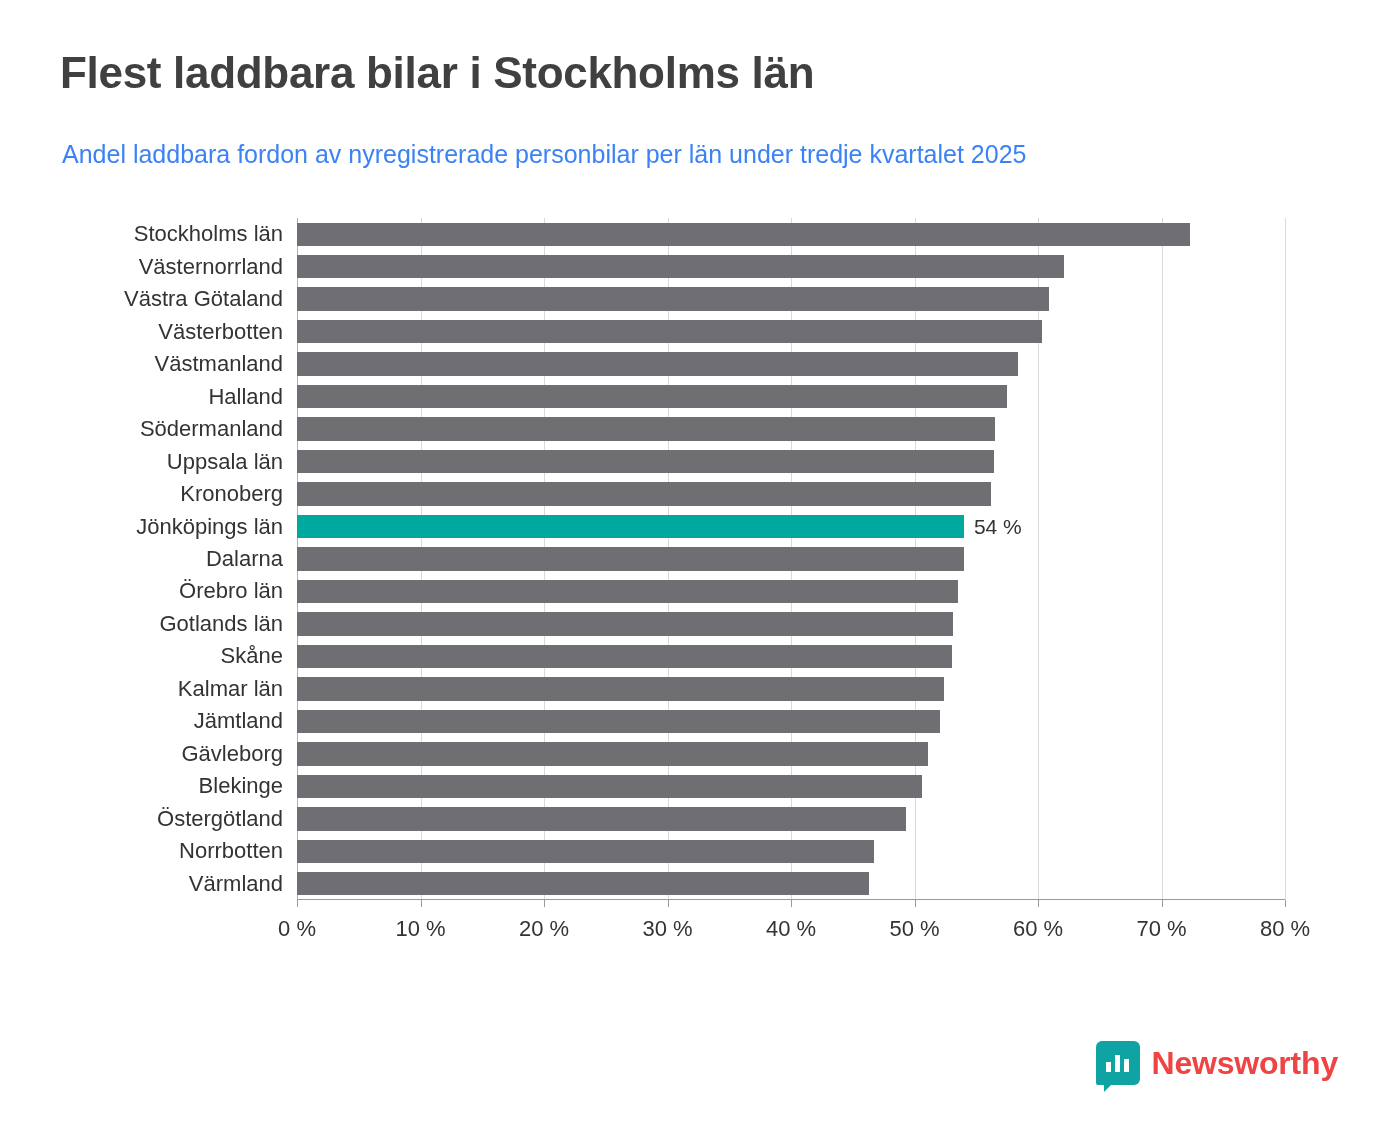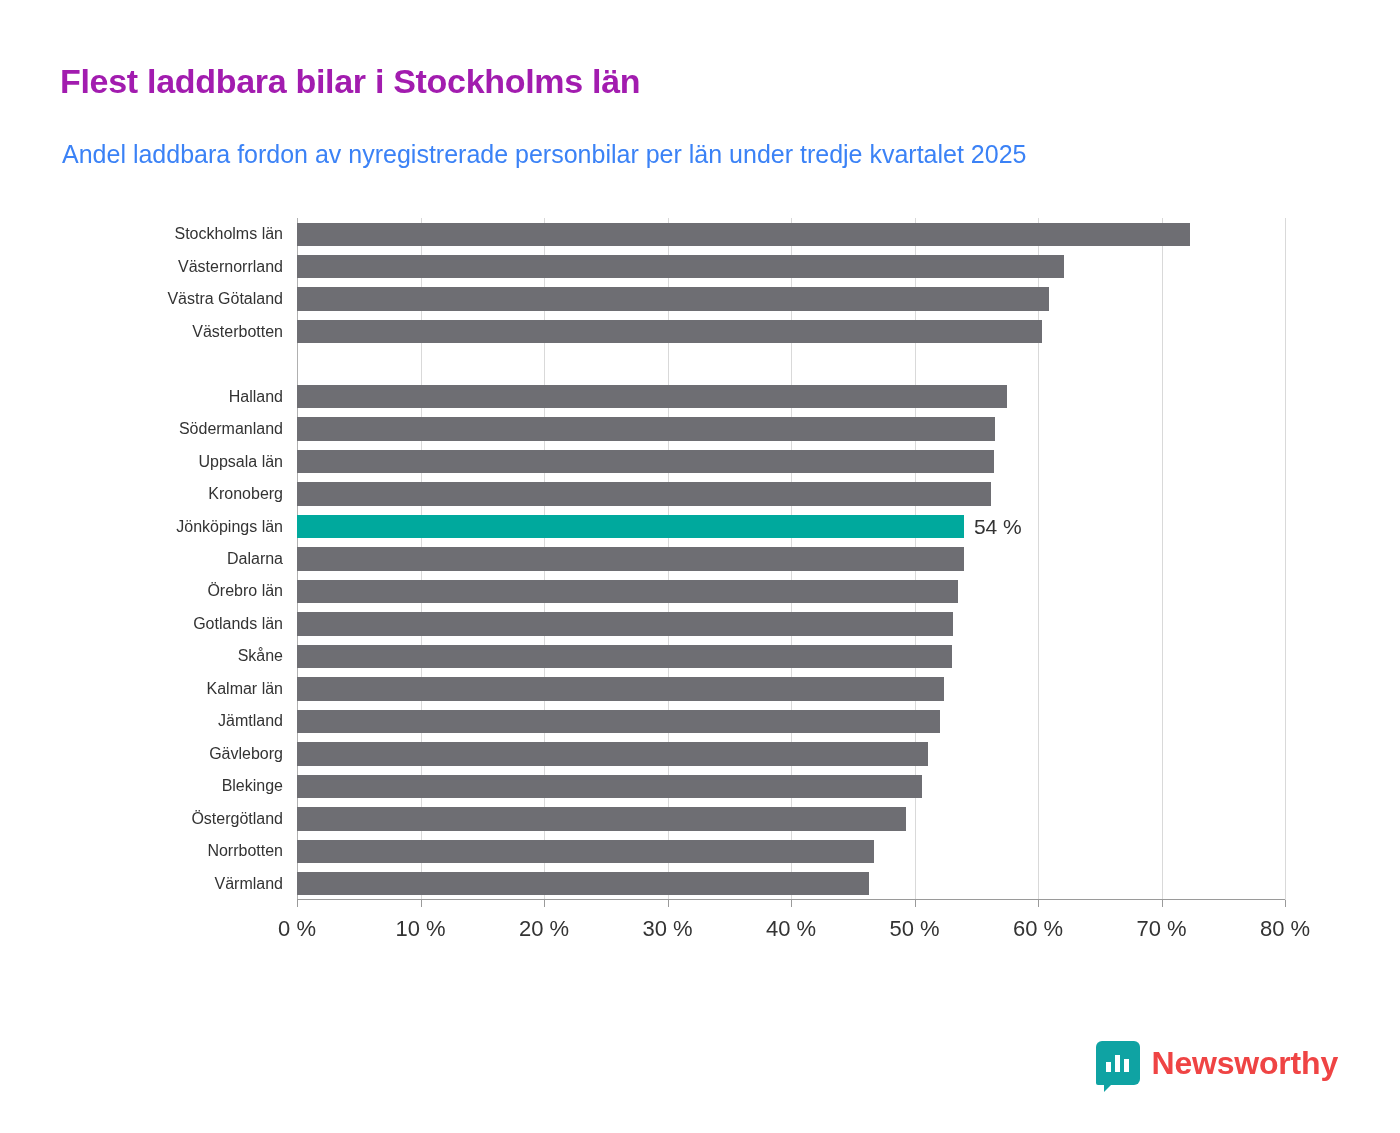--- a/index.html
+++ b/index.html
@@ -17,24 +17,24 @@
   }
   .page {
     position: relative;
     width: 1400px;
     height: 1133px;
     box-sizing: border-box;
   }
   .title {
     position: absolute;
     left: 60px;
-    top: 62px;
-    font-size: 34px;
+    top: 48px;
+    font-size: 44px;
     font-weight: bold;
-    color: #a21caf;
+    color: #404040;
     letter-spacing: -0.3px;
   }
   .subtitle {
     position: absolute;
     left: 62px;
     top: 140px;
     font-size: 25px;
     font-weight: normal;
     color: #3b82f6;
   }
@@ -101,21 +101,21 @@
     left: 0;
     right: 0;
     display: block;
   }
   .row-label {
     position: absolute;
     right: 100%;
     margin-right: 14px;
     top: 50%;
     transform: translateY(-50%);
-    font-size: 16px;
+    font-size: 22px;
     color: #333333;
     white-space: nowrap;
     text-align: right;
   }
   .bar {
     position: absolute;
     left: 0;
     top: 0;
     bottom: 0;
     background: #6e6e73;
@@ -212,20 +212,24 @@
             <div class="row-label">Västernorrland</div>
             <div class="bar" style="width: 77.625%; top: 14%; bottom: 14%;"></div>
           </div>
           <div class="row" style="top: 9.52381%; height: 4.7619%;">
             <div class="row-label">Västra Götaland</div>
             <div class="bar" style="width: 76.125%; top: 14%; bottom: 14%;"></div>
           </div>
           <div class="row" style="top: 14.2857%; height: 4.7619%;">
             <div class="row-label">Västerbotten</div>
             <div class="bar" style="width: 75.375%; top: 14%; bottom: 14%;"></div>
+          </div>
+          <div class="row" style="top: 19.0476%; height: 4.7619%;">
+            <div class="row-label">Västmanland</div>
+            <div class="bar" style="width: 73%; top: 14%; bottom: 14%;"></div>
           </div>
           <div class="row" style="top: 23.8095%; height: 4.7619%;">
             <div class="row-label">Halland</div>
             <div class="bar" style="width: 71.875%; top: 14%; bottom: 14%;"></div>
           </div>
           <div class="row" style="top: 28.5714%; height: 4.7619%;">
             <div class="row-label">Södermanland</div>
             <div class="bar" style="width: 70.625%; top: 14%; bottom: 14%;"></div>
           </div>
           <div class="row" style="top: 33.3333%; height: 4.7619%;">

